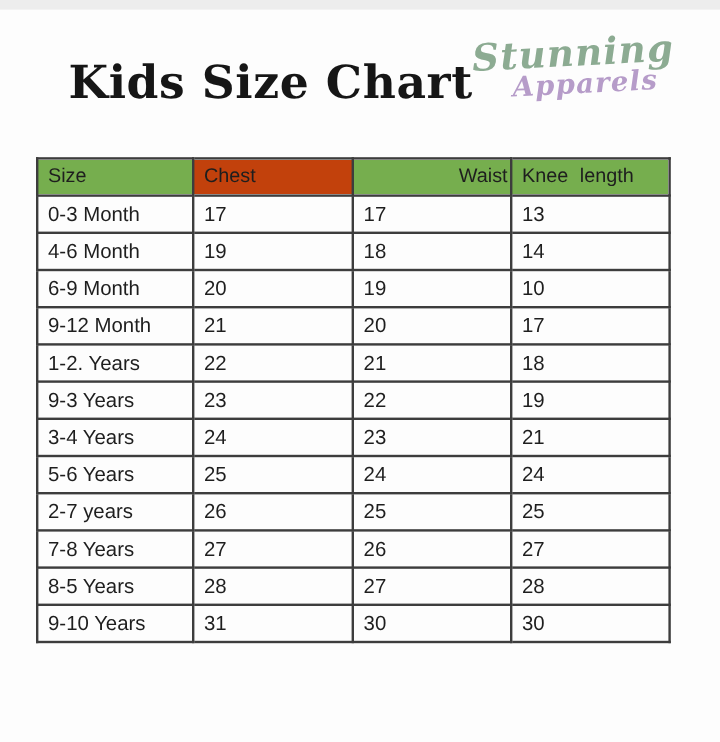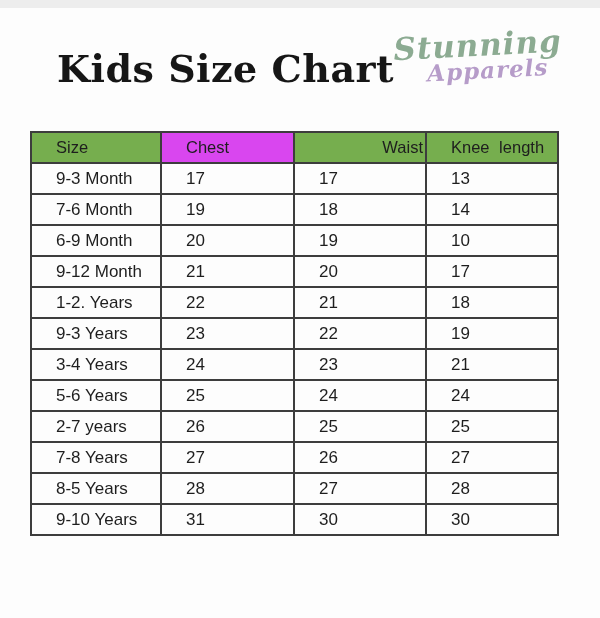--- a/index.html
+++ b/index.html
@@ -63,21 +63,21 @@
     left: 30px;
     top: 131px;
     width: 527px;
     border-collapse: collapse;
     table-layout: fixed;
   }
   .size-table th,
   .size-table td {
     border: 2px solid #3d3d3d;
     height: 29px;
-    padding: 0 2px 0 24px;
+    padding: 0 2px 0 8px;
     font-size: 17px;
     color: #1e1e1e;
     text-align: left;
     vertical-align: middle;
     font-weight: 400;
     overflow: hidden;
     white-space: nowrap;
   }
   .size-table th {
     font-size: 16.5px;
@@ -109,34 +109,34 @@
   <table class="size-table">
     <colgroup>
       <col style="width:130px">
       <col style="width:133px">
       <col style="width:132px">
       <col style="width:132px">
     </colgroup>
     <thead>
       <tr>
         <th style="background: rgb(118, 174, 78);">Size</th>
-        <th style="background: #d946ef;">Chest</th>
+        <th style="background: #c2410c;">Chest</th>
         <th class="center" style="background: rgb(118, 174, 78);">Waist</th>
         <th class="wide-words" style="background: rgb(118, 174, 78);">Knee length</th>
       </tr>
     </thead>
     <tbody>
         <tr>
-          <td>9-3 Month</td>
+          <td>0-3 Month</td>
           <td>17</td>
           <td>17</td>
           <td>13</td>
         </tr>
         <tr>
-          <td>7-6 Month</td>
+          <td>4-6 Month</td>
           <td>19</td>
           <td>18</td>
           <td>14</td>
         </tr>
         <tr>
           <td>6-9 Month</td>
           <td>20</td>
           <td>19</td>
           <td>10</td>
         </tr>

